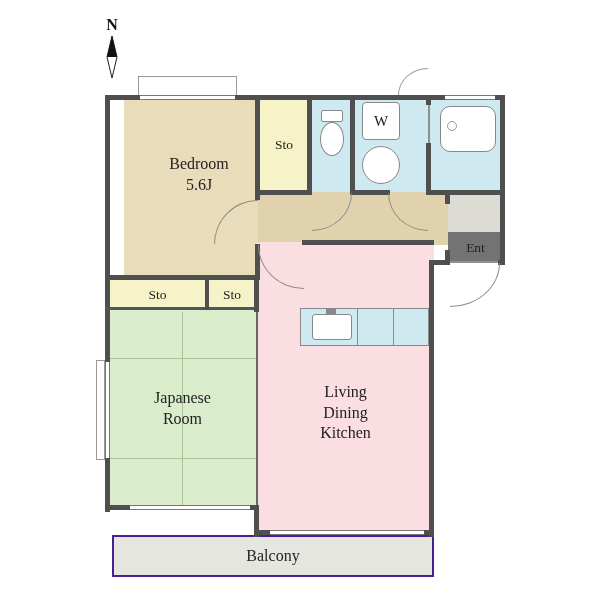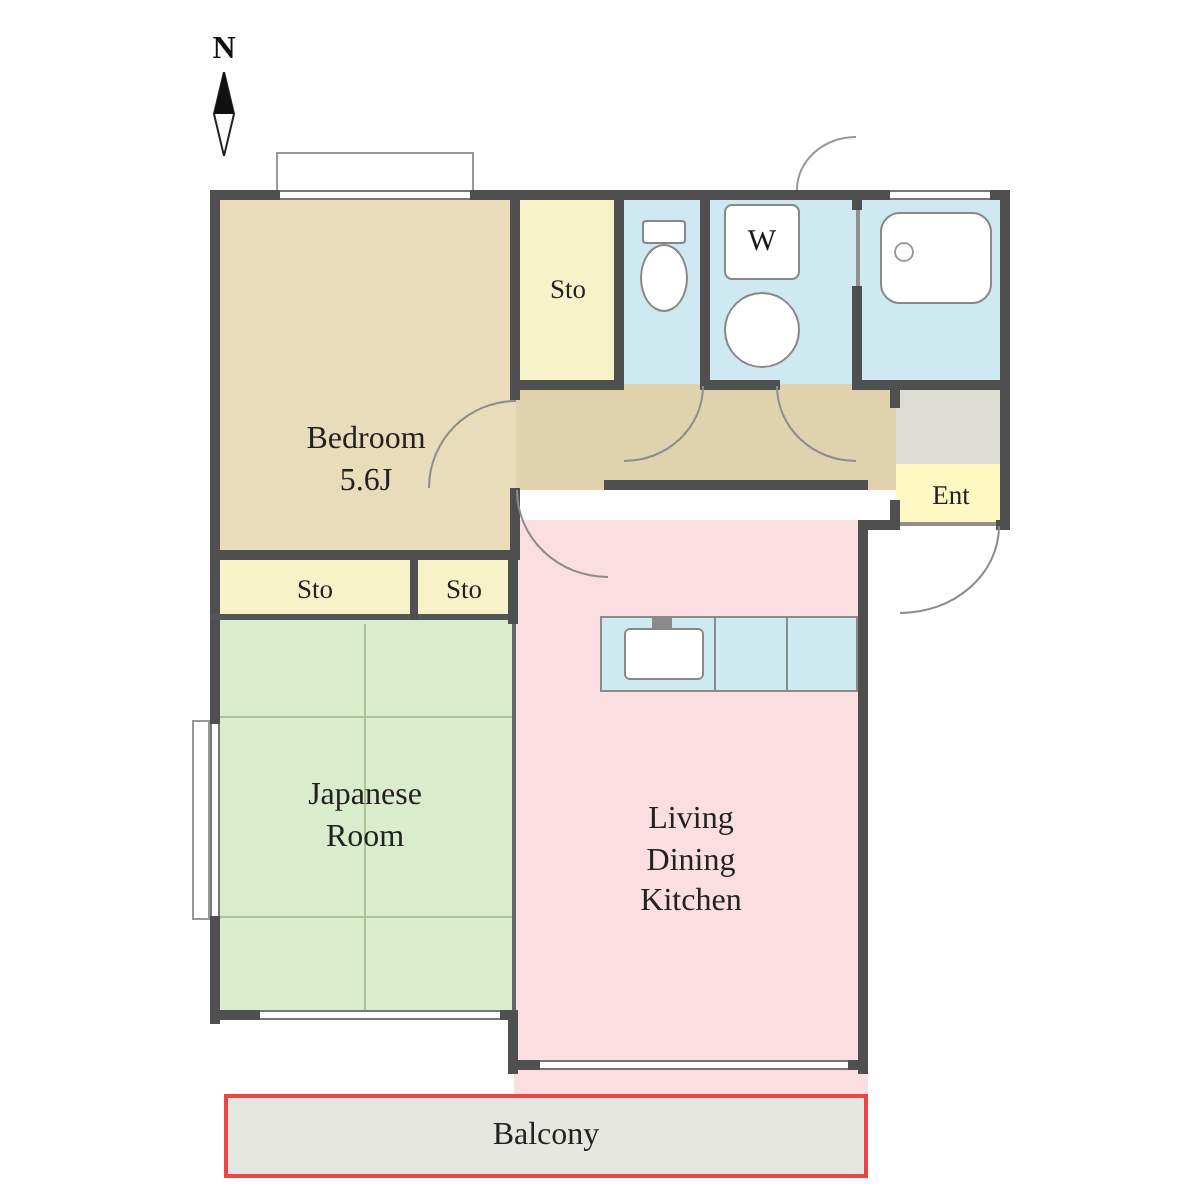--- a/index.html
+++ b/index.html
@@ -18,75 +18,75 @@
   .thinln { position:absolute; background:#8f8f8f; }
   .arc    { position:absolute; border:0 solid #8c8c8c; }
   .window { position:absolute; background:#fff; }
   .window.h { border-top:1.5px solid #777; border-bottom:1.5px solid #777; }
   .window.v { border-left:1.5px solid #777; border-right:1.5px solid #777; }
   .box     { position:absolute; background:#fff; border:1px solid #999; }
   .fixture { position:absolute; background:#fff; border:1.3px solid #888; }
   .tatami  { position:absolute; background:#a9c598; }
   .divider { position:absolute; background:#8a8a8a; }
 
-  .balcony { border:2px solid #ef4444;margin-top:12px; }
+  .balcony { border:2px solid #4c1d95; }
   .compass { position:absolute; left:95px; top:16px; width:34px; text-align:center; }
   .compass .n { font-size:16px; font-weight:bold; color:#111; }
 </style>
 </head>
 <body>
 
 <div class="plan">
 
   <div class="compass">
     <div class="n">N</div>
     <svg width="18" height="42" viewBox="0 0 18 42" style="display:block;margin:2px auto 0">
       <polygon points="9,0 14,21 9,42 4,21" fill="#ffffff" stroke="#222" stroke-width="1"></polygon>
       <polygon points="9,0 14,21 4,21" fill="#111"></polygon>
     </svg>
   </div>
 
-  <div class="room" style="left: 108px; top: 97px; width: 150px; height: 181px; padding-bottom: 26px; background: rgb(233, 220, 186); align-items: flex-end;">
+  <div class="room" style="left: 124px; top: 97px; width: 150px; height: 181px; padding-bottom: 26px; background: rgb(233, 220, 186);">
     <div class="room-label">
       <span>Bedroom</span>
       <span>5.6J</span>
     </div>
   </div>
 
   <div class="room" style="left: 258px; top: 97px; width: 52px; height: 95px; background: rgb(247, 243, 201);">
     <div class="room-label small">Sto</div>
   </div>
 
   <div class="room" style="left: 310px; top: 97px; width: 43px; height: 95px; background: rgb(207, 233, 241);"></div>
 
   <div class="room" style="left: 353px; top: 97px; width: 78px; height: 95px; background: rgb(207, 233, 241);"></div>
 
   <div class="room" style="left: 431px; top: 95px; width: 72px; height: 97px; background: rgb(207, 233, 241);"></div>
 
   <div class="room" style="left: 258px; top: 192px; width: 190px; height: 53px; background: rgb(224, 210, 172);"></div>
 
   <div class="room" style="left: 448px; top: 192px; width: 55px; height: 40px; background: rgb(220, 220, 213);"></div>
-  <div class="room" style="left: 448px; top: 232px; width: 55px; height: 31px; background: #fef9c3;">
+  <div class="room" style="left: 448px; top: 232px; width: 55px; height: 31px; background: #737373;">
     <div class="room-label small">Ent</div>
   </div>
 
   <div class="room" style="left: 108px; top: 280px; width: 99px; height: 30px; background: rgb(247, 243, 201);">
     <div class="room-label small">Sto</div>
   </div>
   <div class="room" style="left: 207px; top: 280px; width: 50px; height: 30px; background: rgb(247, 243, 201);">
     <div class="room-label small">Sto</div>
   </div>
 
   <div class="room" style="left: 108px; top: 310px; width: 149px; height: 198px; background: rgb(217, 236, 203);">
     <div class="room-label medium" style="position:relative;z-index:5">
       <span>Japanese Room</span>
     </div>
   </div>
 
-  <div class="room" style="left: 257px; top: 260px; width: 177px; height: 290px; padding-top: 52px; background: rgb(251, 222, 226);">
+  <div class="room" style="left: 257px; top: 242px; width: 177px; height: 290px; padding-top: 52px; background: rgb(251, 222, 226);">
     <div class="room-label narrow">
       <span>Living Dining Kitchen</span>
     </div>
   </div>
 
   <div class="room balcony" style="left: 112px; top: 535px; width: 322px; height: 42px; background: rgb(230, 230, 225);">
     <div class="room-label">Balcony</div>
   </div>
 
   <div class="tatami" style="left:182px;top:312px;width:1px;height:193px"></div>

